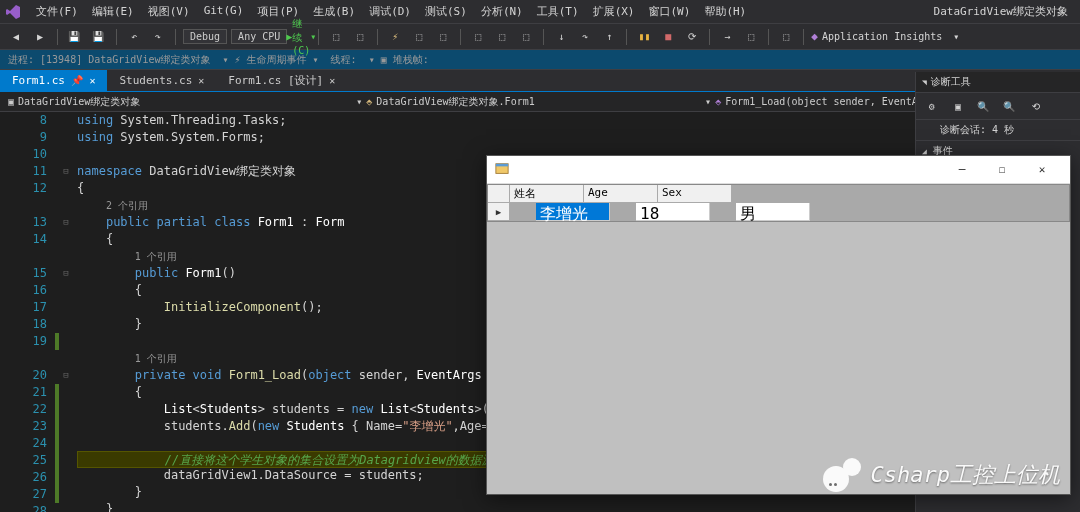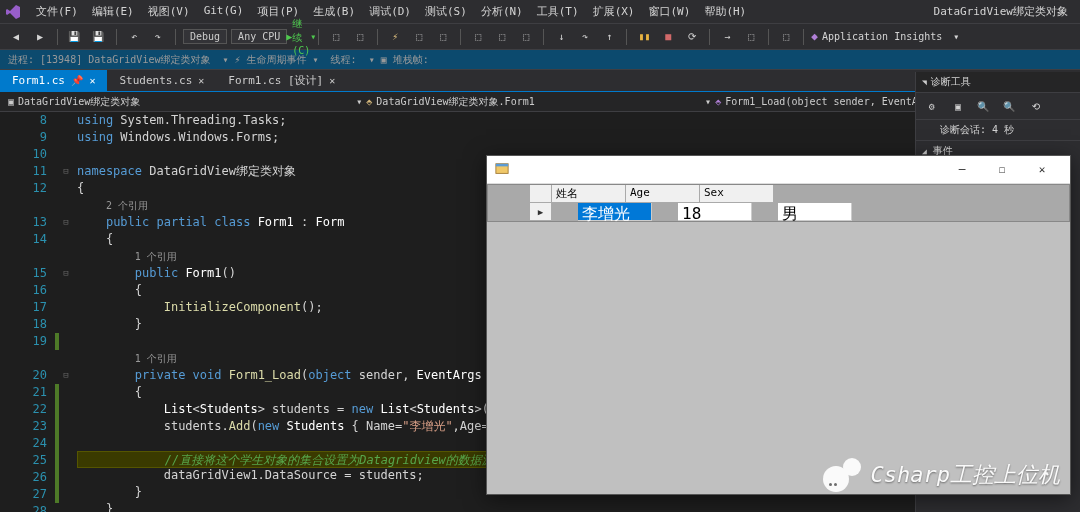--- a/index.html
+++ b/index.html
@@ -49,21 +49,21 @@
 .rp-events { padding: 3px 6px; font-size: 10px; }
 .tri { font-size: 8px; color: #ccc; }
 
 .winform { position: absolute; left: 486px; top: 155px; width: 585px; height: 340px; background: #fff; border: 1px solid #555; box-shadow: 0 4px 20px rgba(0,0,0,0.5); }
 .wf-title { height: 28px; background: #fff; display: flex; align-items: center; padding: 0 8px; border-bottom: 1px solid #ddd; }
 .wf-icon { width: 16px; height: 16px; margin-right: 6px; }
 .wf-controls { margin-left: auto; display: flex; gap: 0; }
 .wf-btn { width: 40px; height: 26px; display: flex; align-items: center; justify-content: center; color: #333; cursor: pointer; font-size: 11px; }
 .wf-body { background: #c0c0c0; height: calc(100% - 28px); padding: 0; }
 .dgv { background: #a9a9a9; border: 1px solid #888; }
-.dgv-row { display: flex; padding-left: 42px; }
+.dgv-row { display: flex; }
 .dgv-hcell { background: #f0f0f0; border-right: 1px solid #aaa; border-bottom: 1px solid #aaa; padding: 1px 4px; font-size: 11px; color: #000; height: 18px; }
 .dgv-rowhead { width: 22px; background: #f0f0f0; border-right: 1px solid #aaa; border-bottom: 1px solid #aaa; height: 18px; display: flex; align-items: center; justify-content: center; color: #333; font-size: 9px; }
 .dgv-cell { background: #fff; border-right: 1px solid #ccc; border-bottom: 1px solid #ccc; padding: 1px 4px; font-size: 16px; color: #000; height: 18px; margin-left: 26px; }
 .dgv-cell.sel { background: #0078d7; color: #fff; }
 .watermark { position: absolute; right: 20px; bottom: 20px; color: #fff; font-size: 22px; display: flex; align-items: center; gap: 8px; opacity: 0.92; text-shadow: 0 1px 2px rgba(0,0,0,0.5); font-style: italic; }
 .wm-icon { position: relative; width: 40px; height: 34px; }
 .wm-bubble { position: absolute; background: #fff; border-radius: 50%; }
 .wm-b1 { width: 26px; height: 26px; left: 0; top: 8px; }
 .wm-b2 { width: 18px; height: 18px; left: 20px; top: 0; }
 .wm-dots { position: absolute; left: 6px; top: 17px; display: flex; gap: 2px; }
@@ -234,21 +234,21 @@
       <div class="f"></div>
       <div class="f"></div>
       <div class="f"></div>
       <div class="f"></div>
       <div class="f"></div>
       <div class="f"></div>
       <div class="f"></div>
     </div>
   <div class="code" id="code">
       <div class="code-line"><span class="kw">using</span> <span class="ns">System.Threading.Tasks</span>;</div>
-      <div class="code-line"><span class="kw">using</span> <span class="ns">Windows.Windows.Forms</span>;</div>
+      <div class="code-line"><span class="kw">using</span> <span class="ns">System.System.Forms</span>;</div>
       <div class="code-line"></div>
       <div class="code-line"><span class="kw">namespace</span> <span class="ns">DataGridView绑定类对象</span></div>
       <div class="code-line">{</div>
       <div class="code-line">    <span class="ref">2 个引用</span></div>
       <div class="code-line">    <span class="kw">public partial class</span> <span class="type">Form1</span> : <span class="type">Form</span></div>
       <div class="code-line">    {</div>
       <div class="code-line">        <span class="ref">1 个引用</span></div>
       <div class="code-line">        <span class="kw">public</span> <span class="type">Form1</span>()</div>
       <div class="code-line">        {</div>
       <div class="code-line">            <span class="method">InitializeComponent</span>();</div>

